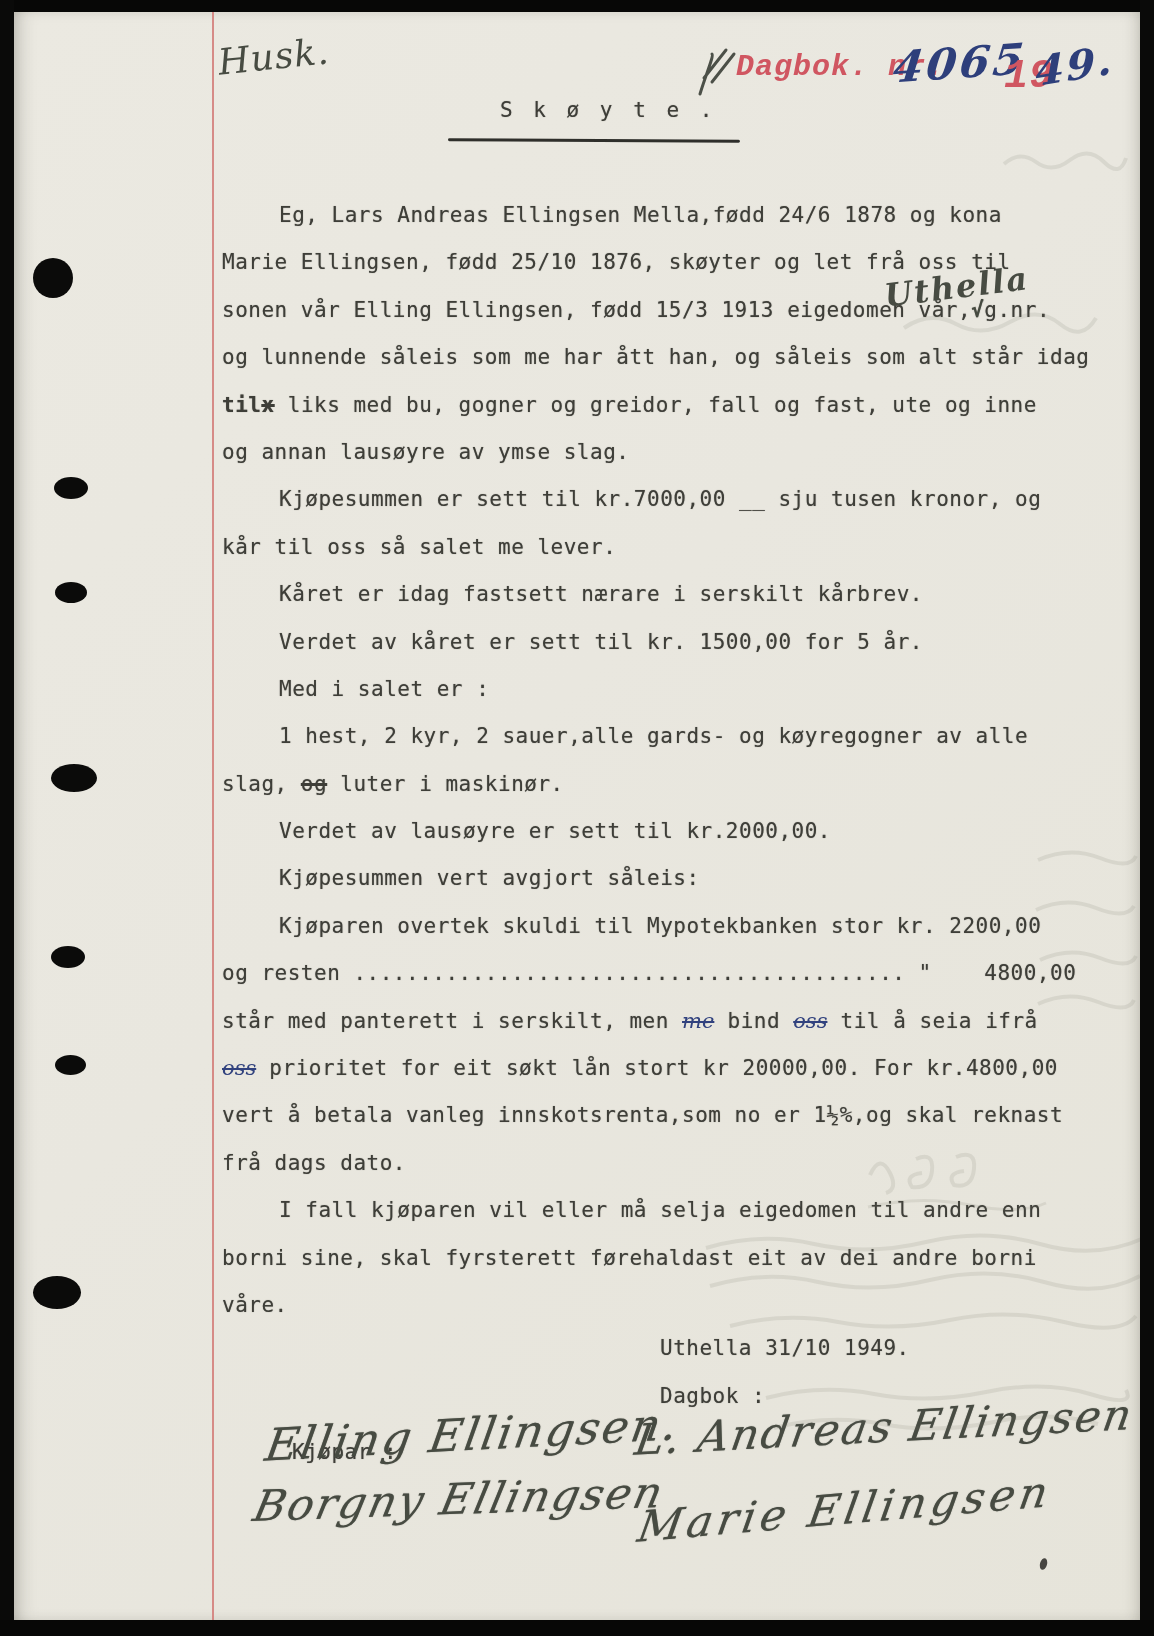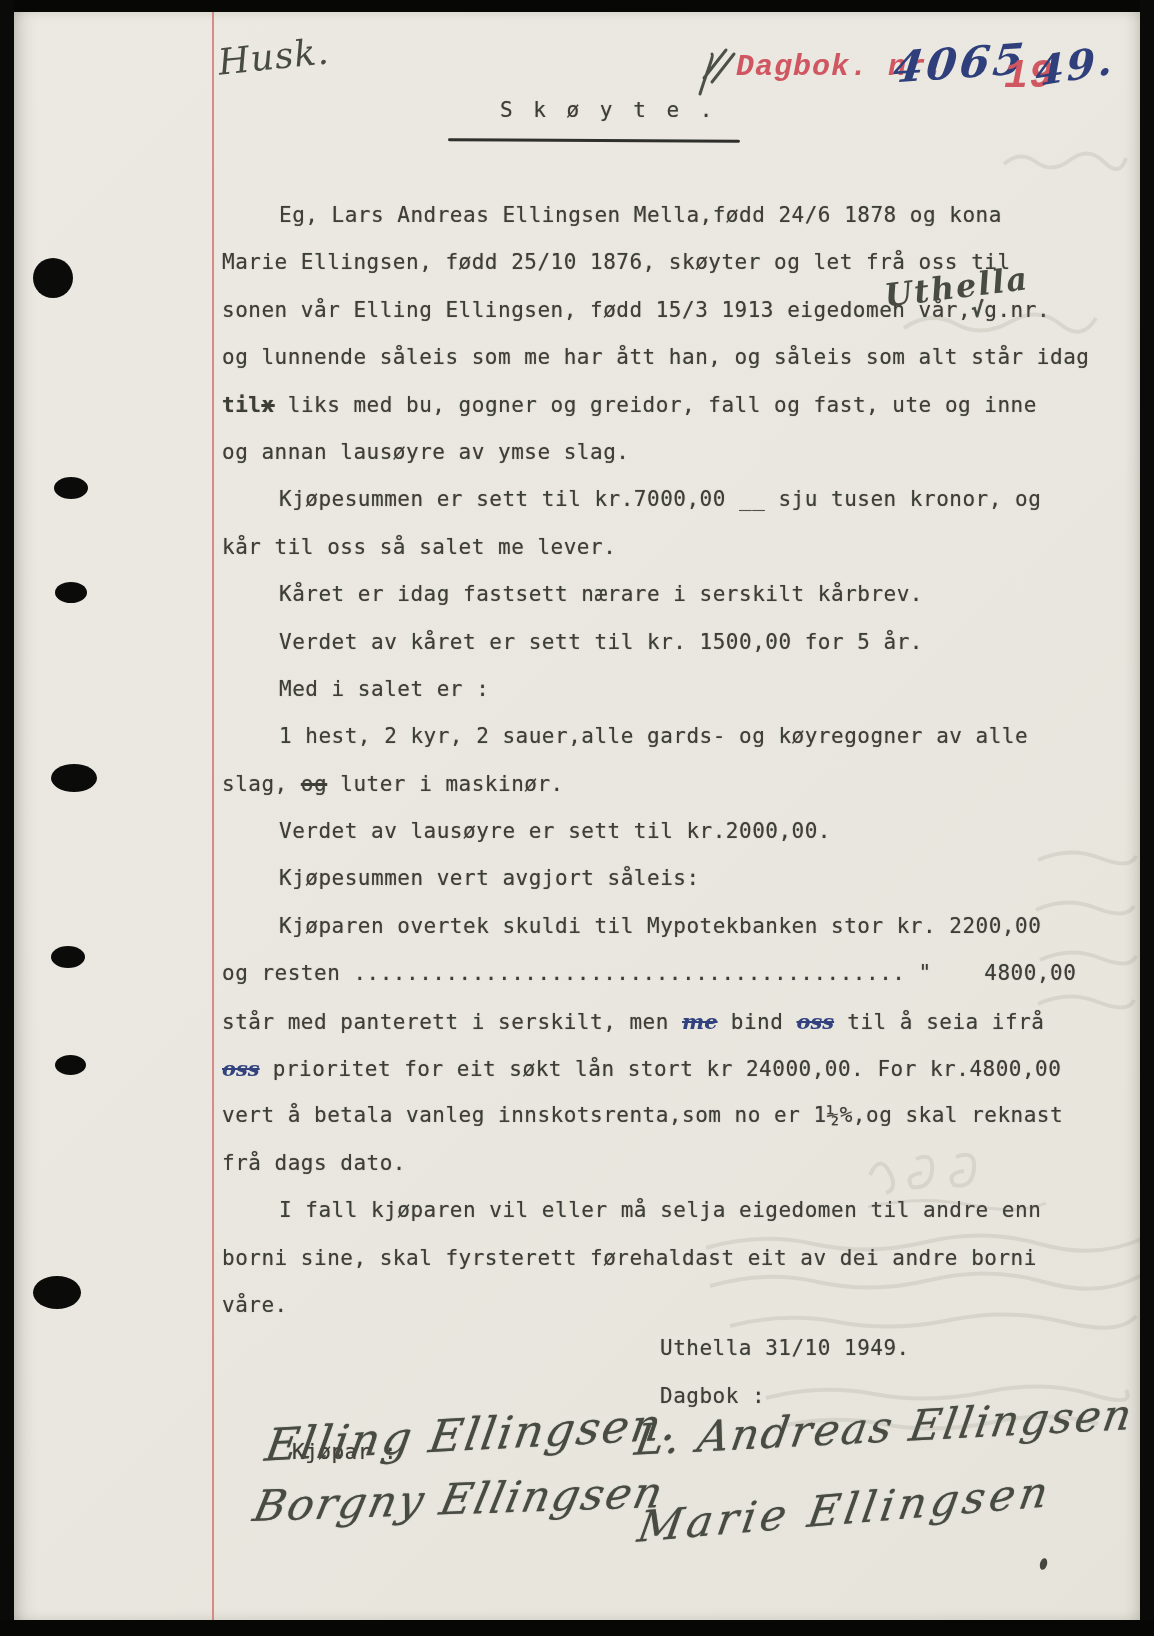--- a/index.html
+++ b/index.html
@@ -8,21 +8,21 @@
   .paper{position:absolute;left:14px;top:12px;width:1126px;height:1608px;
          background:linear-gradient(135deg,#ebe9e1 0%,#e9e7df 45%,#e6e4da 100%);
          box-shadow:inset 12px 0 22px -14px rgba(40,40,30,.45), inset -10px 0 18px -12px rgba(40,40,30,.35);}
   .redline{position:absolute;left:212px;top:12px;width:2px;height:1608px;background:#d27a77;opacity:.85;}
   .hole{position:absolute;background:#0b0b0a;border-radius:50%;}
   .mono{font-size:21px;letter-spacing:.5px;color:#3e3e38;text-shadow:0 0 1px rgba(62,62,56,.55);}
   .tline{white-space:pre;height:47.4px;line-height:47.4px;}
   .ind{padding-left:57px;}
   .b{font-weight:bold;}
   .sd{text-decoration:line-through;text-decoration-thickness:2.5px;}
-  .hb{font-family:"DejaVu Serif",serif;font-style:italic;font-weight:bold;color:#31427e;
+  .hb{font-family:"DejaVu Serif",serif;font-style:italic;font-weight:normal;color:#31427e;
       text-decoration:line-through;text-decoration-thickness:2px;text-decoration-color:#31427e;
       text-shadow:none;letter-spacing:0;}
   .caret{color:#454a40;font-weight:bold;}
   .script{font-family:"DejaVu Serif",serif;font-style:italic;color:#474b42;}
   .sig{position:absolute;transform:skewX(-12deg) rotate(-3deg);letter-spacing:2px;
        text-shadow:0 0 1px rgba(60,64,55,.6);white-space:nowrap;}
   .stamp{position:absolute;font-family:Liberation Mono, monospace;font-style:italic;font-weight:bold;
          color:#d05661;letter-spacing:1px;white-space:nowrap;}
   .handblue{position:absolute;font-family:"DejaVu Serif",serif;font-style:italic;font-weight:bold;
             color:#2e3f7b;white-space:nowrap;}
@@ -74,21 +74,21 @@
       <div class="tline ind"><span>Kåret er idag fastsett nærare i serskilt kårbrev.</span></div>
       <div class="tline ind"><span>Verdet av kåret er sett til kr. 1500,00 for 5 år.</span></div>
       <div class="tline ind"><span>Med i salet er :</span></div>
       <div class="tline ind"><span>1 hest, 2 kyr, 2 sauer,alle gards- og køyregogner av alle</span></div>
       <div class="tline"><span>slag, </span><span class="sd">og</span><span> luter i maskinør.</span></div>
       <div class="tline ind"><span>Verdet av lausøyre er sett til kr.2000,00.</span></div>
       <div class="tline ind"><span>Kjøpesummen vert avgjort såleis:</span></div>
       <div class="tline ind"><span>Kjøparen overtek skuldi til Mypotekbanken stor kr. 2200,00</span></div>
       <div class="tline"><span>og resten .......................................... "    4800,00</span></div>
       <div class="tline"><span>står med panterett i serskilt, men </span><span class="hb">me</span><span> bind </span><span class="hb">oss</span><span> til å seia ifrå</span></div>
-      <div class="tline"><span class="hb">oss</span><span> prioritet for eit søkt lån stort kr 24000,00. For kr.4800,00</span></div>
+      <div class="tline"><span class="hb">oss</span><span> prioritet for eit søkt lån stort kr 20000,00. For kr.4800,00</span></div>
       <div class="tline"><span>vert å betala vanleg innskotsrenta,som no er 1½%,og skal reknast</span></div>
       <div class="tline"><span>frå dags dato.</span></div>
       <div class="tline ind"><span>I fall kjøparen vil eller må selja eigedomen til andre enn</span></div>
       <div class="tline"><span>borni sine, skal fyrsterett førehaldast eit av dei andre borni</span></div>
       <div class="tline"><span>våre.</span></div>
     </div>
 
   <div class="abs script" style="left:884px;top:268px;font-size:32px;font-weight:bold;transform:rotate(-7deg);letter-spacing:2px;">Uthella</div>
 
   <div class="abs mono" style="left:660px;top:1336px;">Uthella 31/10 1949.</div>

